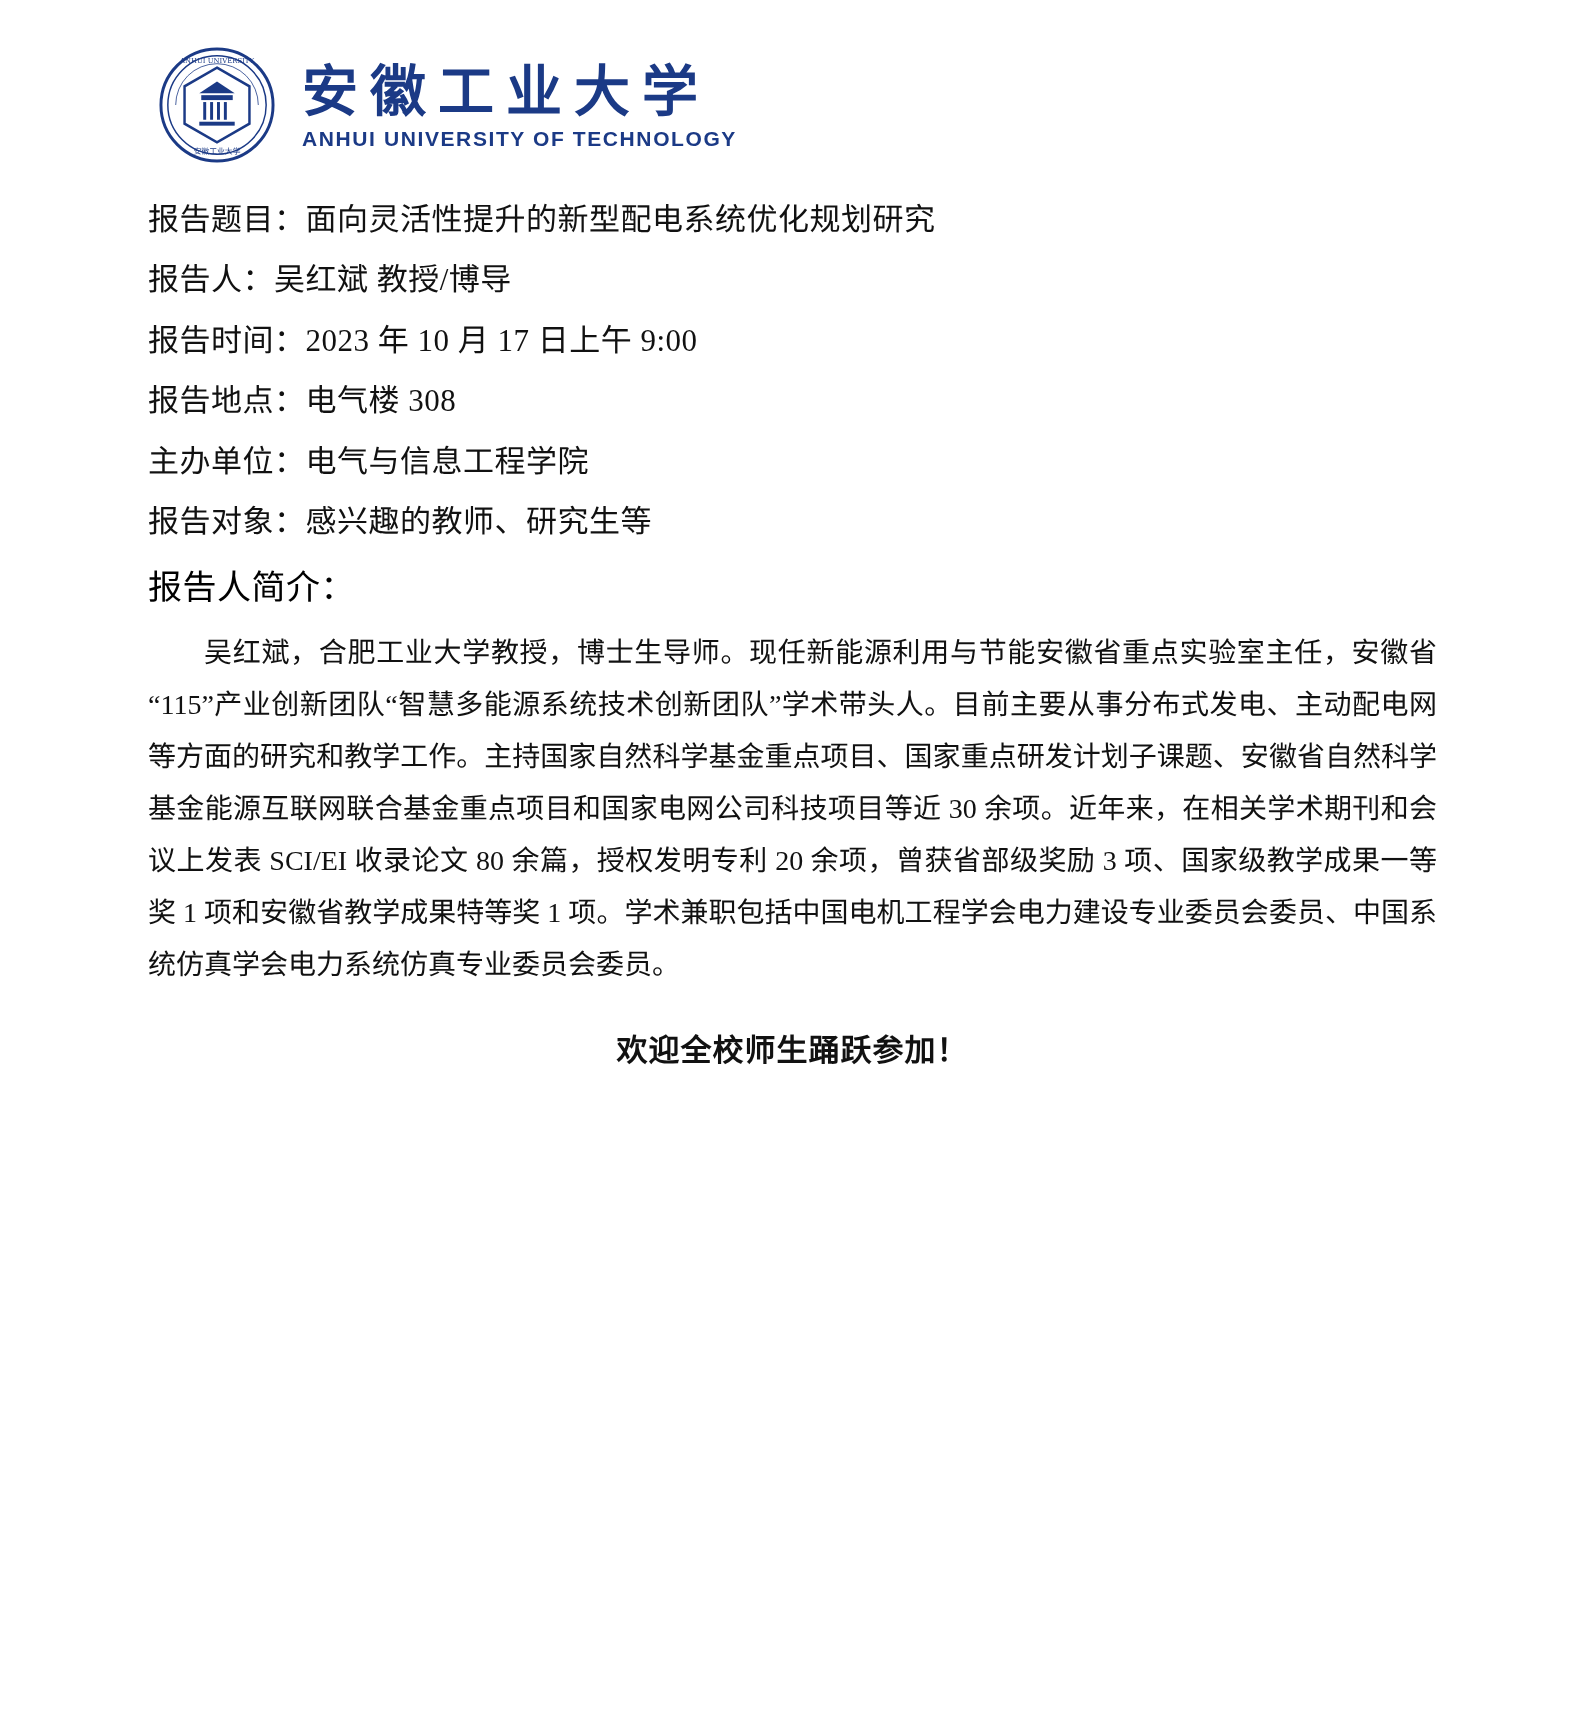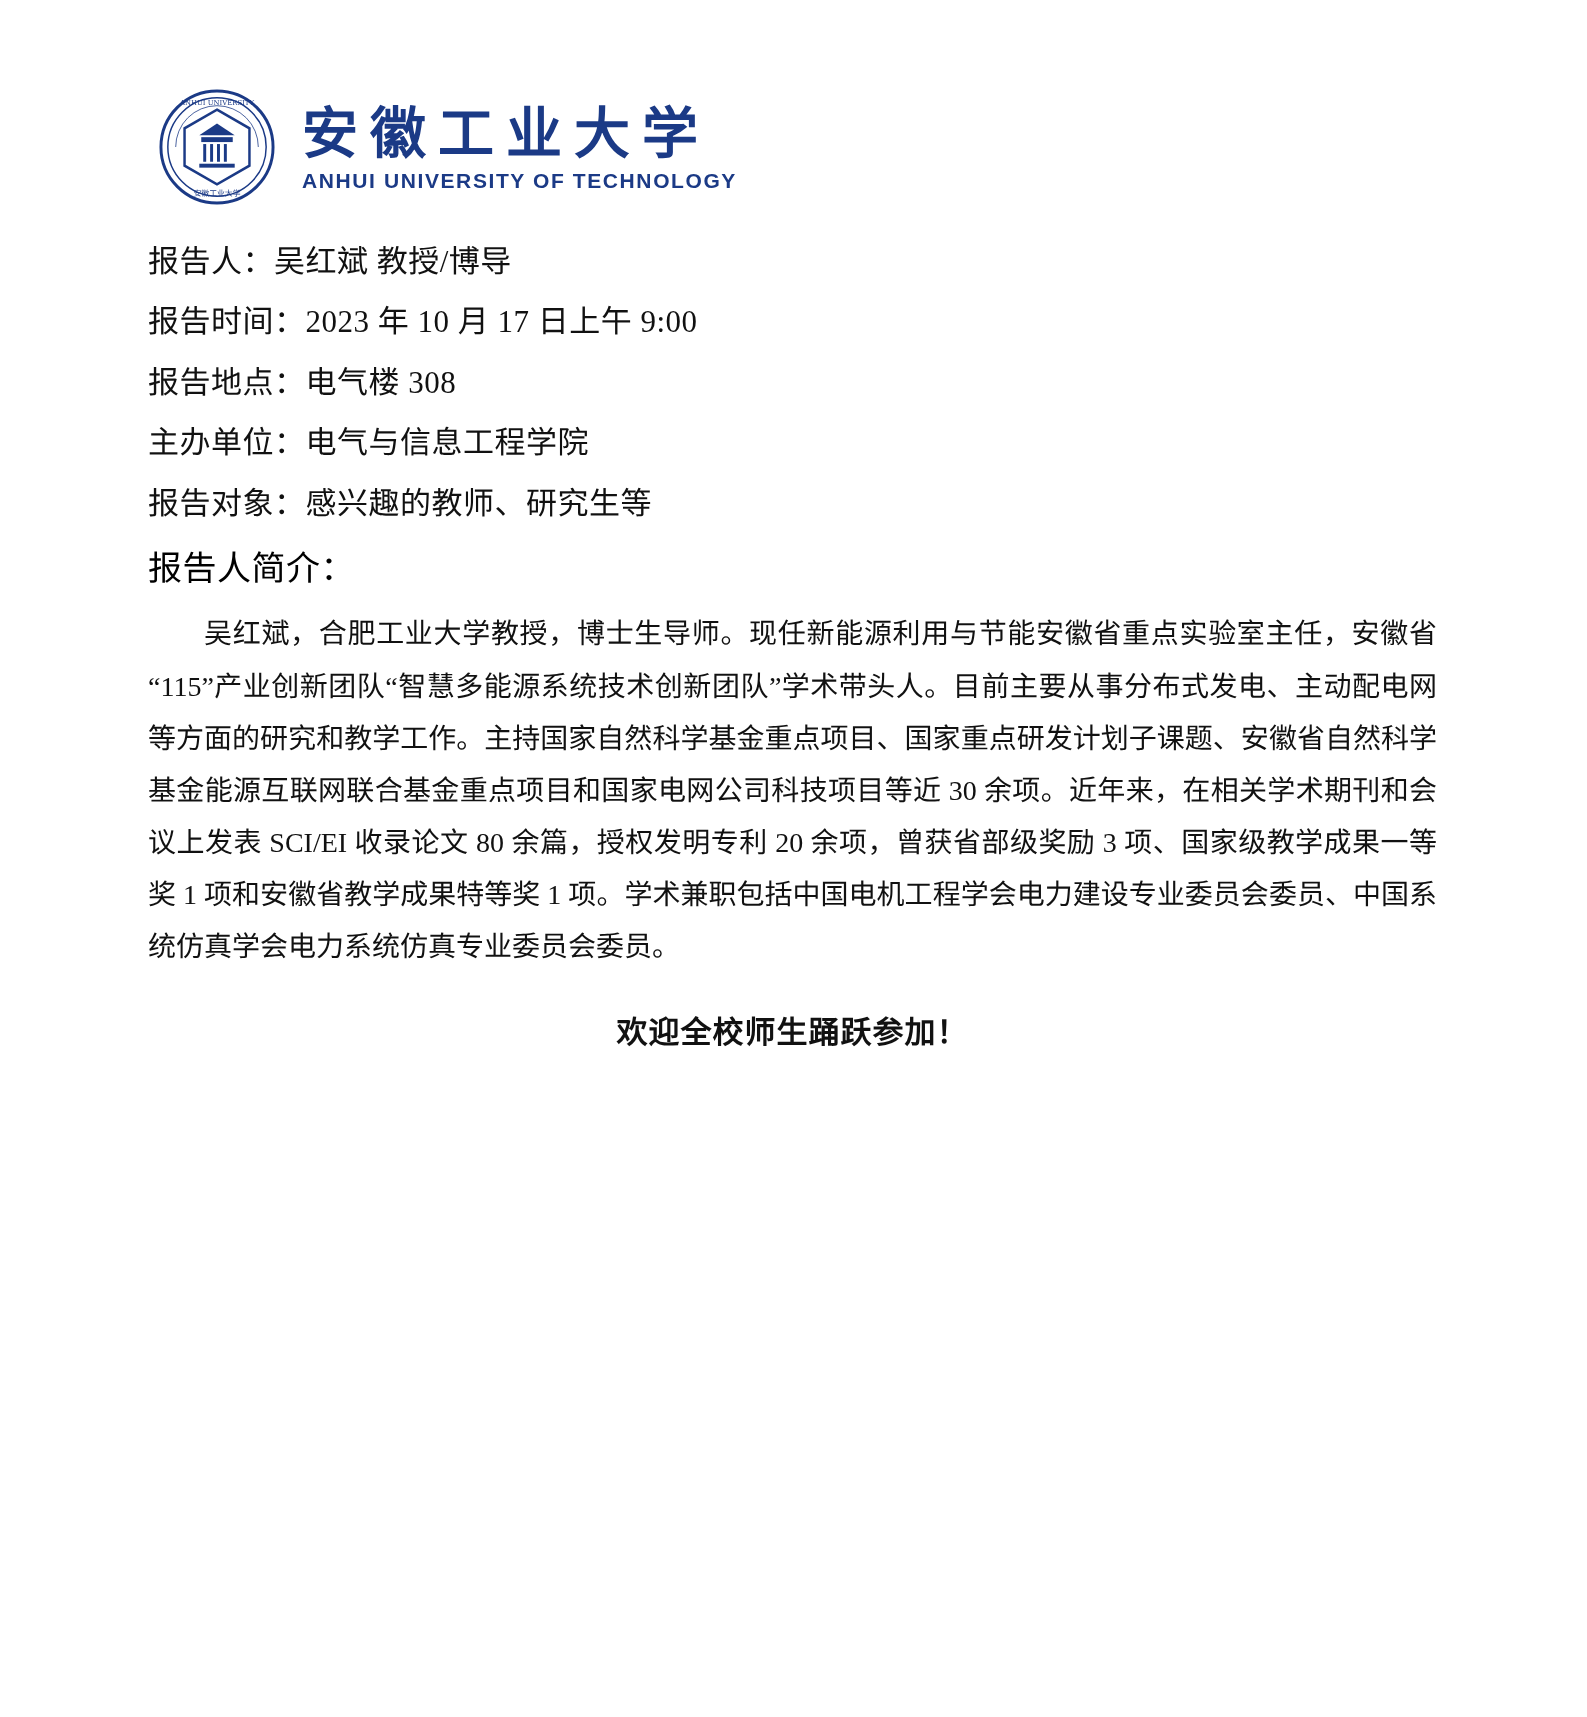--- a/index.html
+++ b/index.html
@@ -13,21 +13,21 @@
     min-height: 1717px;
     font-family: "Liberation Serif", "DejaVu Serif", serif;
     color: #1a1a1a;
     -webkit-font-smoothing: antialiased;
   }
   .page {
     position: relative;
     width: 1587px;
     min-height: 1717px;
     box-sizing: border-box;
-    padding: 70px 150px 40px 148px;
+    padding: 28px 150px 40px 148px;
   }
 
   
   .masthead {
     display: flex;
     align-items: center;
     gap: 26px;
     margin: 18px 0 26px 10px;
   }
   .crest {
@@ -122,20 +122,23 @@
         <text x="60" y="17" text-anchor="middle" font-family="DejaVu Serif, serif" font-size="7" fill="#1b3a86">ANHUI UNIVERSITY</text>
         <text x="60" y="110" text-anchor="middle" font-family="DejaVu Serif, serif" font-size="8" fill="#1b3a86">安徽工业大学</text>
       </svg>
     </div>
     <div class="wordmark">
       <div class="cn">安徽工业大学</div>
       <div class="en">ANHUI UNIVERSITY OF TECHNOLOGY</div>
     </div>
   </div>
 
+  <div class="field-line">
+    <span class="label">报告题目：</span><span class="value">面向灵活性提升的新型配电系统优化规划研究</span>
+  </div>
 
   <div class="field-line">
     <span class="label">报告人：</span><span class="value">吴红斌  教授/博导</span>
   </div>
 
   <div class="field-line">
     <span class="label">报告时间：</span><span class="value">2023 年 10 月 17 日上午 9:00</span>
   </div>
 
   <div class="field-line">

